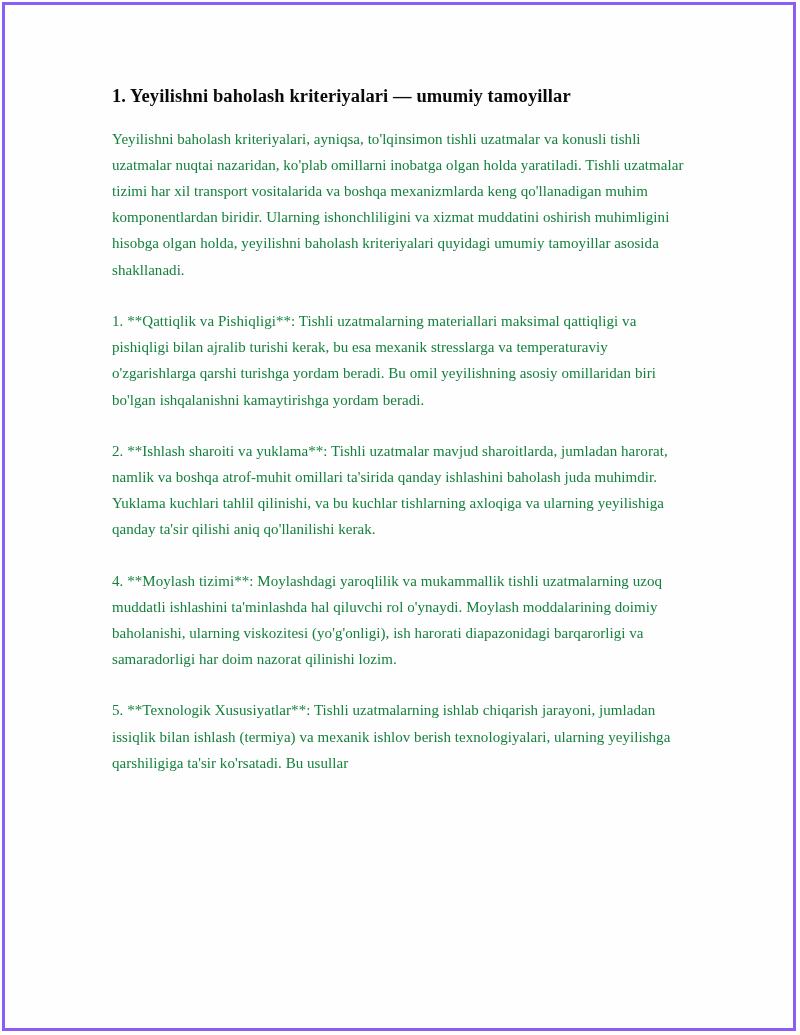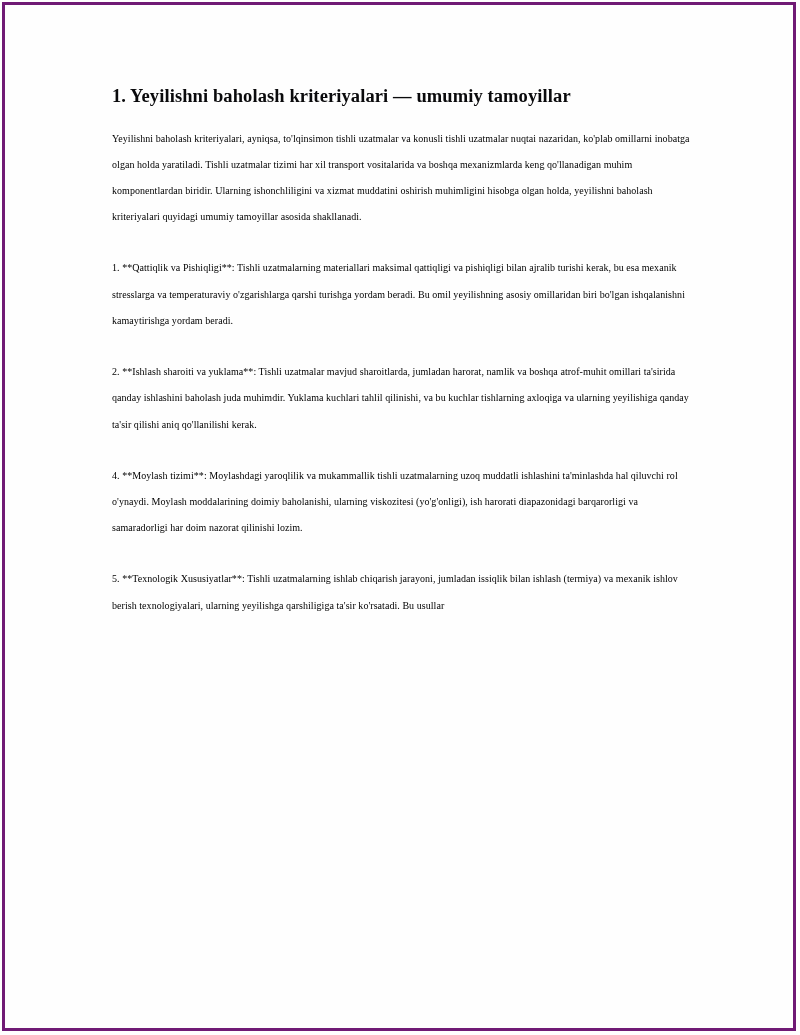--- a/index.html
+++ b/index.html
@@ -14,21 +14,21 @@
     font-family: "Liberation Serif", "DejaVu Serif", serif;
   }
 
   
   .page-frame {
     position: absolute;
     left: 2px;
     top: 2px;
     width: 794px;
     height: 1029px;
-    border: 3px solid #701a75;
+    border: 3px solid #8b5cf6;
     background: #ffffff;
     box-sizing: border-box;
   }
   
   .page-frame-inner {
     position: absolute;
     left: 3px;
     top: 3px;
     right: 3px;
     bottom: 3px;
@@ -57,23 +57,23 @@
   .doc-heading {
     font-size: 18.5px;
     font-weight: bold;
     color: #0a0a0c;
     line-height: 1.28;
     margin: 0 0 17px 0;
     letter-spacing: 0.1px;
   }
 
   .doc-paragraph {
-    font-size: 10px;
+    font-size: 15px;
     line-height: 26.2px;
-    color: #000000;
+    color: #15803d;
     margin: 0 0 25px 0;
     text-align: left;
     letter-spacing: 0.05px;
   }
   .doc-paragraph:last-child {
     margin-bottom: 0;
   }
 </style>
 </head>
 <body>

